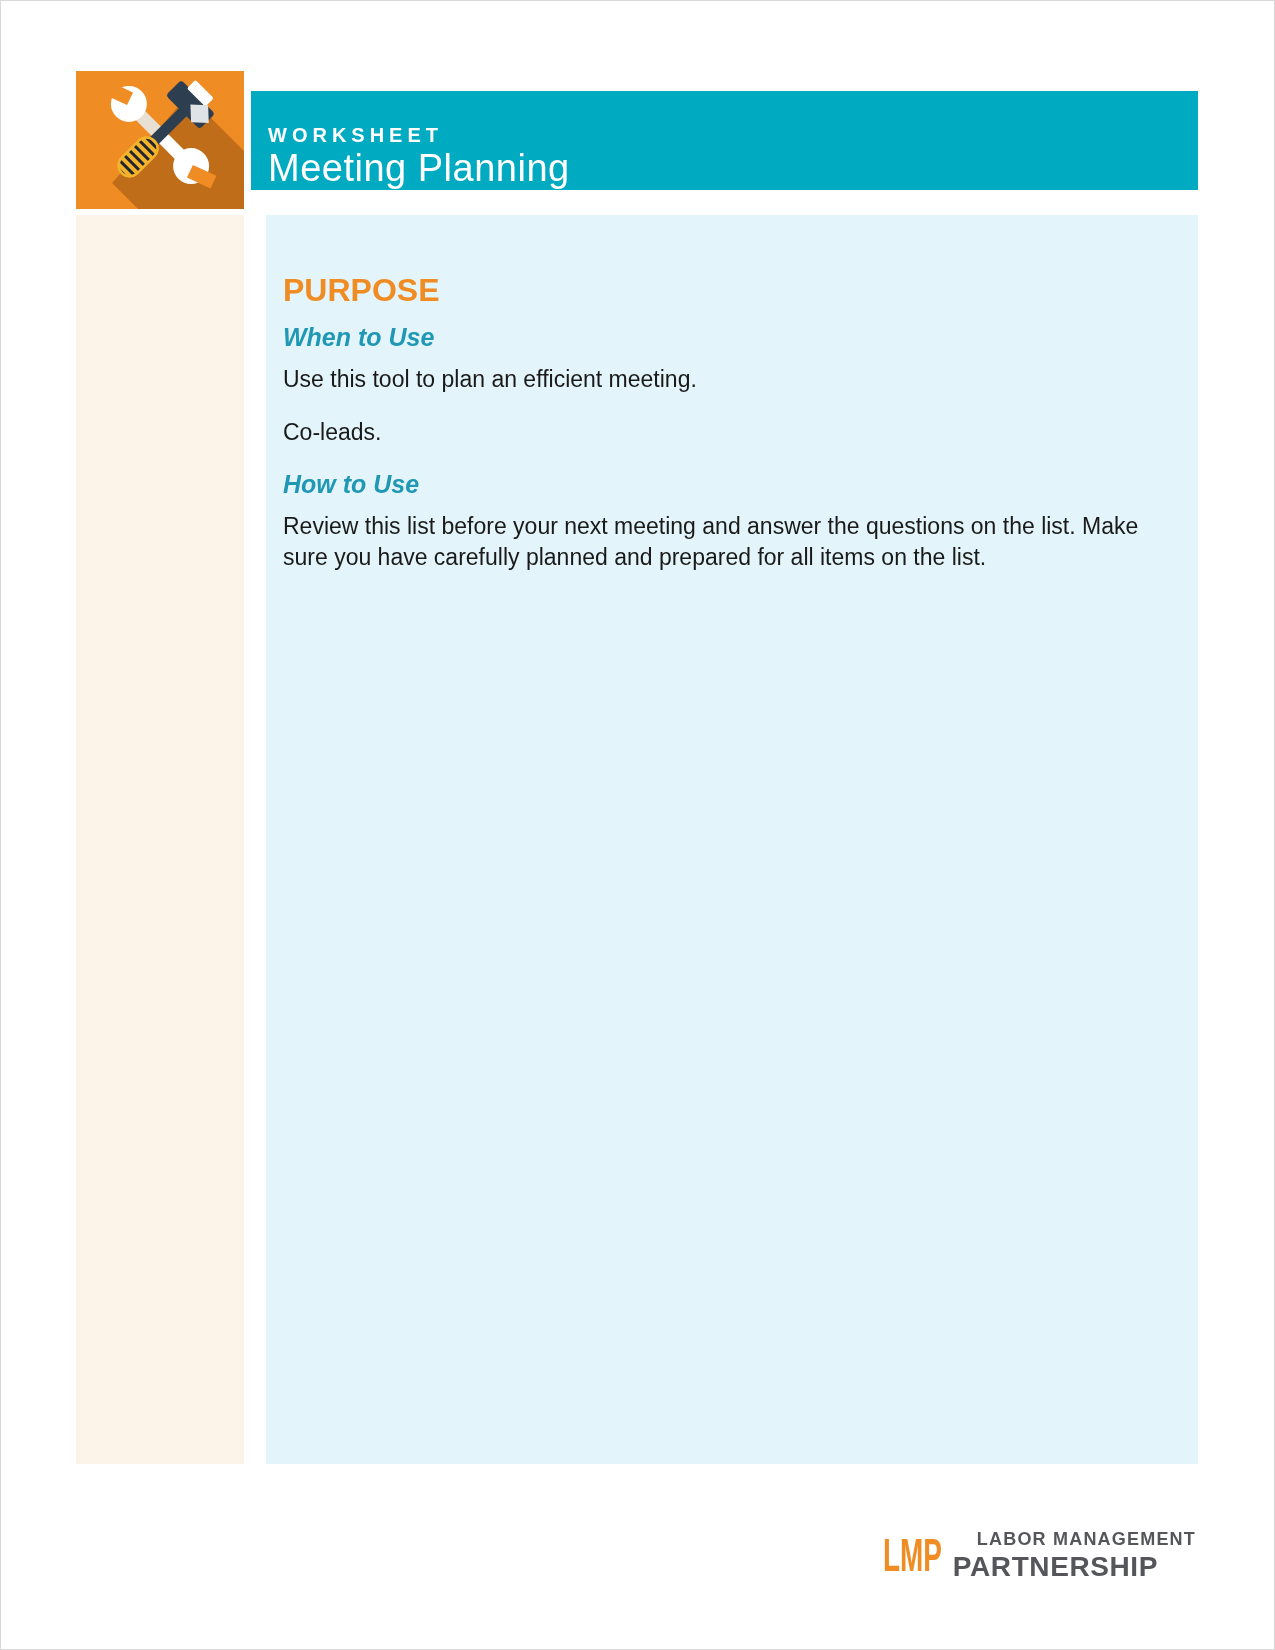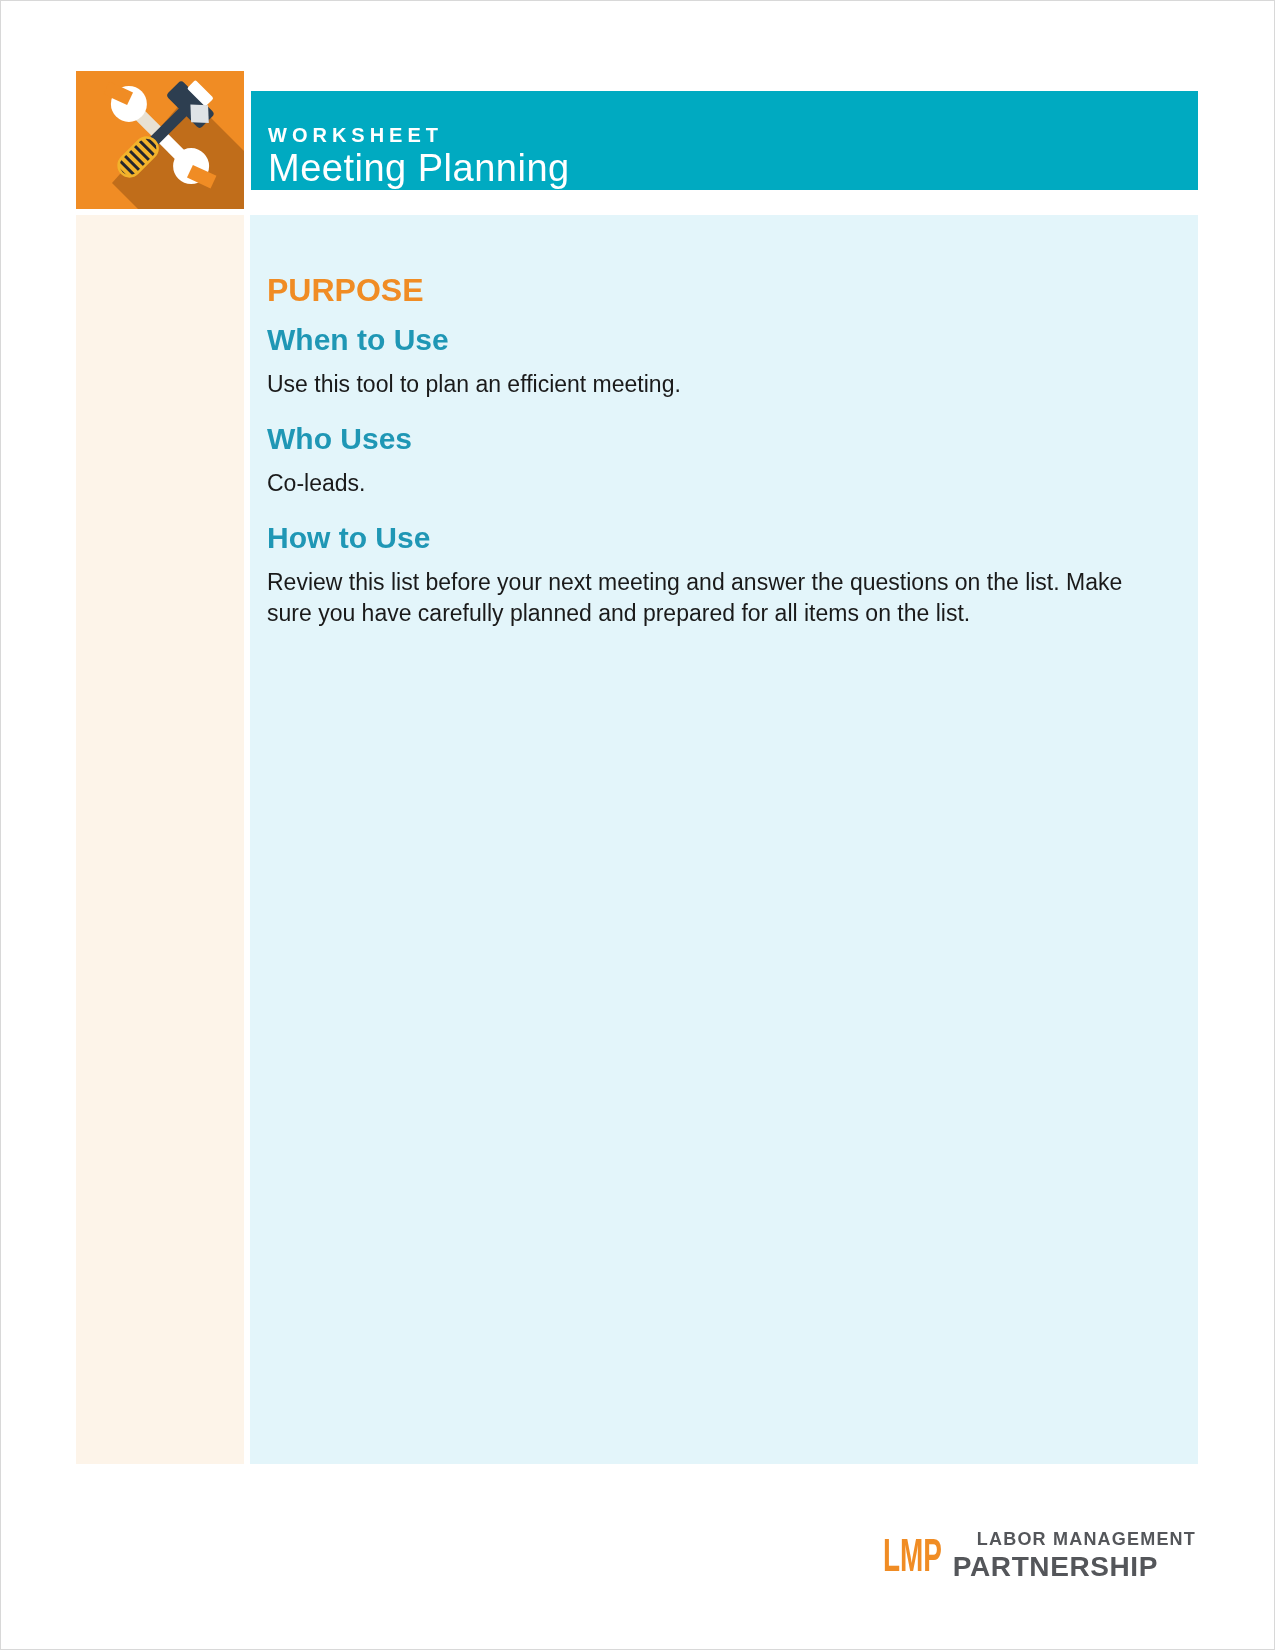--- a/index.html
+++ b/index.html
@@ -44,43 +44,44 @@
     font-weight:400;
     margin-top:0;
     letter-spacing:0.5px;
   }
 
   
   .body-row {
     margin:6px 76px 0 75px;
     height:1249px;
     display:flex;
-    gap:6px;
+    gap:22px;
   }
   .side-col {
     width:168px; flex:0 0 168px;
     background:var(--sidebar-bg, #fdf4e9);
   }
   .content {
     flex:1;
     background:var(--content-bg, #e3f5fa);
     padding:57px 52px 0 17px;
     color:var(--body-text, #1a1a1a);
   }
   .content h2 {
     color:var(--accent-orange, #f08c24);
     font-size:32px;
     font-weight:bold;
     margin:0 0 14px 0;
   }
   .content h3 {
     color:var(--heading-teal, #1f97b5);
-    font-size:30px;
+    font-size:25px;
     font-weight:bold;
     margin:0 0 12px 0;
+    font-style:italic;
   }
   .content p {
     font-size:23px;
     line-height:31px;
     margin:0 0 22px 0;
   }
 
   
   .footer {
     height:187px;
@@ -152,21 +153,20 @@
   </div>
 
   <div class="body-row">
     <div class="side-col"></div>
     <div class="content">
       <h2>PURPOSE</h2>
 
       <h3>When to Use</h3>
       <p>Use this tool to plan an efficient meeting.</p>
 
-      <h3>Who Uses</h3>
       <p>Co-leads.</p>
 
       <h3>How to Use</h3>
       <p>Review this list before your next meeting and answer the questions on the list. Make sure you have carefully planned and prepared for all items on the list.</p>
     </div>
   </div>
 
   <div class="footer">
     <div class="logo">
       <div class="logo-mark">

